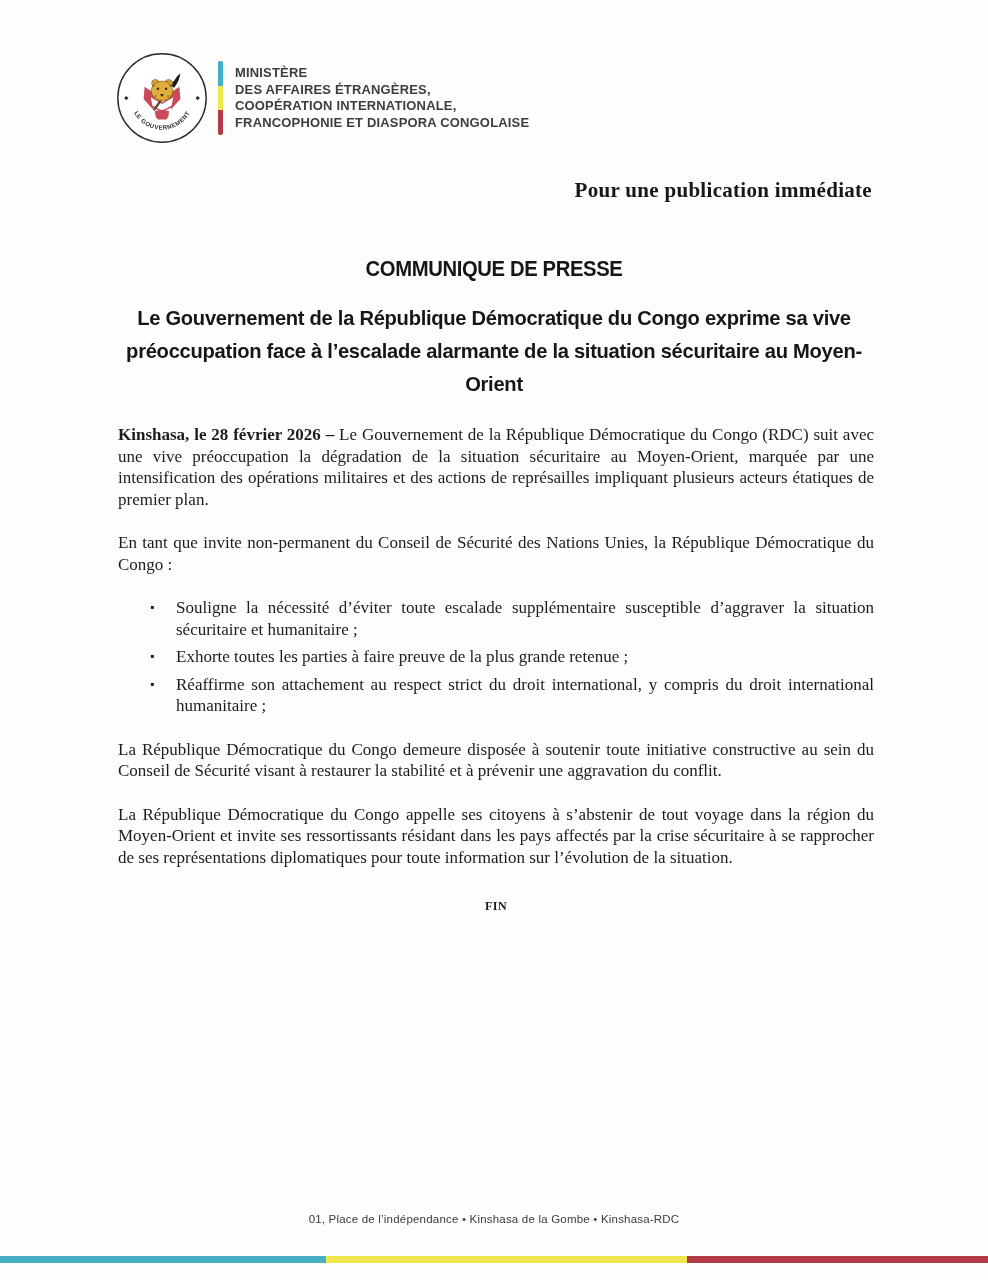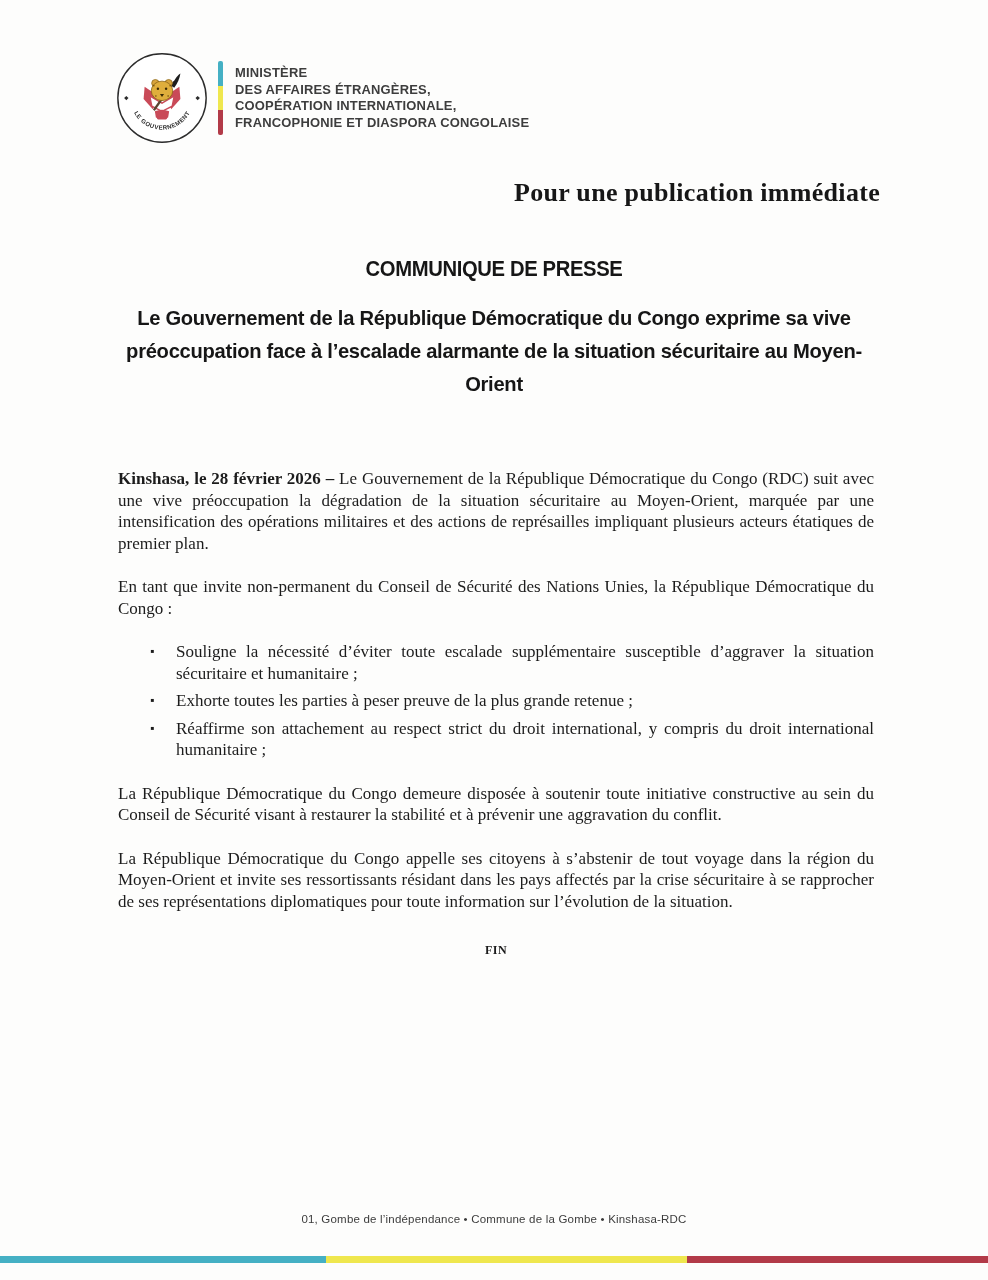--- a/index.html
+++ b/index.html
@@ -23,22 +23,22 @@
     font-size:13.5px;
     line-height:16.5px;
     color:#3d3d3d;
     letter-spacing:.2px;
     transform:scaleX(.96);
     transform-origin:left center;
   }
 
   
   .release{
-    position:absolute;top:178px;right:108px;
-    font-weight:700;font-size:26px;letter-spacing:.3px;color:#171717;
+    position:absolute;top:178px;right:116px;
+    font-weight:700;font-size:21px;letter-spacing:.3px;color:#171717;
   }
 
   
   .doc-title{
     position:absolute;top:256px;left:0;width:100%;
     text-align:center;
     font-family:"Liberation Sans", sans-serif;
     font-weight:700;font-size:22px;letter-spacing:-.4px;
     color:#161616;
     transform:scaleX(.92);
@@ -52,21 +52,20 @@
     transform:scaleX(.96);
     transform-origin:center top;
   }
 
   
   .body{
     position:absolute;top:424px;left:118px;width:756px;
     font-size:17px;line-height:21.5px;
     text-align:justify;
     color:#1c1c1c;
-    margin-top:44px;
   }
   .body p{margin:0 0 22px 0;}
   .body .lead{font-weight:700;}
   ul.points{list-style:none;margin:0 0 22px 0;padding:0 0 0 58px;}
   ul.points li{position:relative;margin:0 0 6px 0;}
   ul.points li::before{
     content:"▪";
     position:absolute;left:-26px;top:0;
     font-size:12px;color:#1c1c1c;
   }
@@ -150,28 +149,28 @@
   <div class="release">Pour une publication immédiate</div>
 
   <div class="doc-title">COMMUNIQUE DE PRESSE</div>
   <div class="headline">Le Gouvernement de la République Démocratique du Congo exprime sa vive préoccupation face à l’escalade alarmante de la situation sécuritaire au Moyen-Orient</div>
 
   <div class="body">
     <p><span class="lead">Kinshasa, le 28 février 2026 – </span><span>Le Gouvernement de la République Démocratique du Congo (RDC) suit avec une vive préoccupation la dégradation de la situation sécuritaire au Moyen-Orient, marquée par une intensification des opérations militaires et des actions de représailles impliquant plusieurs acteurs étatiques de premier plan.</span></p>
     <p>En tant que invite non-permanent du Conseil de Sécurité des Nations Unies, la République Démocratique du Congo :</p>
     <ul class="points">
       <li>Souligne la nécessité d’éviter toute escalade supplémentaire susceptible d’aggraver la situation sécuritaire et humanitaire ;</li>
-      <li>Exhorte toutes les parties à peser preuve de la plus grande retenue ;</li>
+      <li>Exhorte toutes les parties à faire preuve de la plus grande retenue ;</li>
       <li>Réaffirme son attachement au respect strict du droit international, y compris du droit international humanitaire ;</li>
     </ul>
     <p>La République Démocratique du Congo demeure disposée à soutenir toute initiative constructive au sein du Conseil de Sécurité visant à restaurer la stabilité et à prévenir une aggravation du conflit.</p>
     <p>La République Démocratique du Congo appelle ses citoyens à s’abstenir de tout voyage dans la région du Moyen-Orient et invite ses ressortissants résidant dans les pays affectés par la crise sécuritaire à se rapprocher de ses représentations diplomatiques pour toute information sur l’évolution de la situation.</p>
     <div class="fin">FIN</div>
   </div>
 
-  <div class="footer-address">01, Gombe de l’indépendance  •  Commune de la Gombe  •  Kinshasa-RDC</div>
+  <div class="footer-address">01, Place de l’indépendance  •  Kinshasa de la Gombe  •  Kinshasa-RDC</div>
   <div class="footer-bar">
     <span style="width: 33%; background-color: rgb(69, 176, 196);"></span>
     <span style="width: 36.5%; background-color: rgb(239, 231, 78);"></span>
     <span style="width: 30.5%; background-color: rgb(178, 58, 72);"></span>
   </div>
 
 </div>
 
 </body></html>

